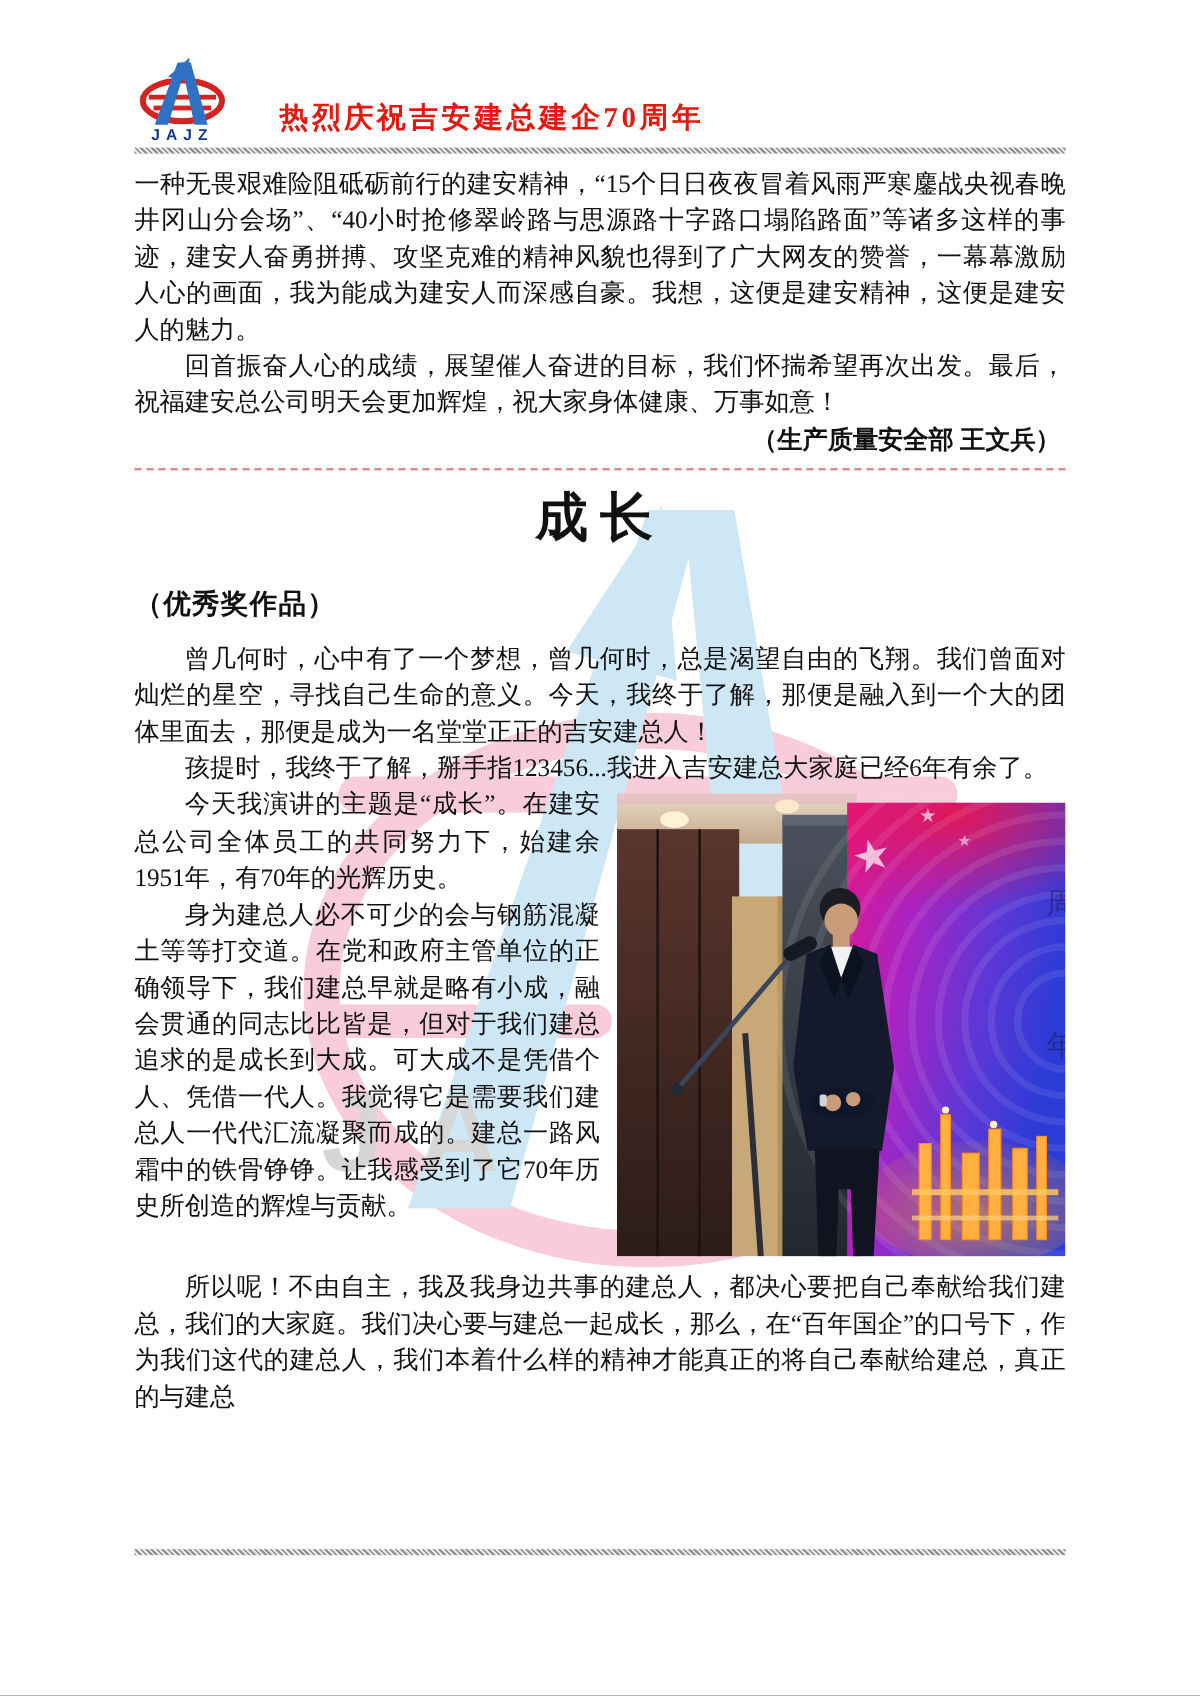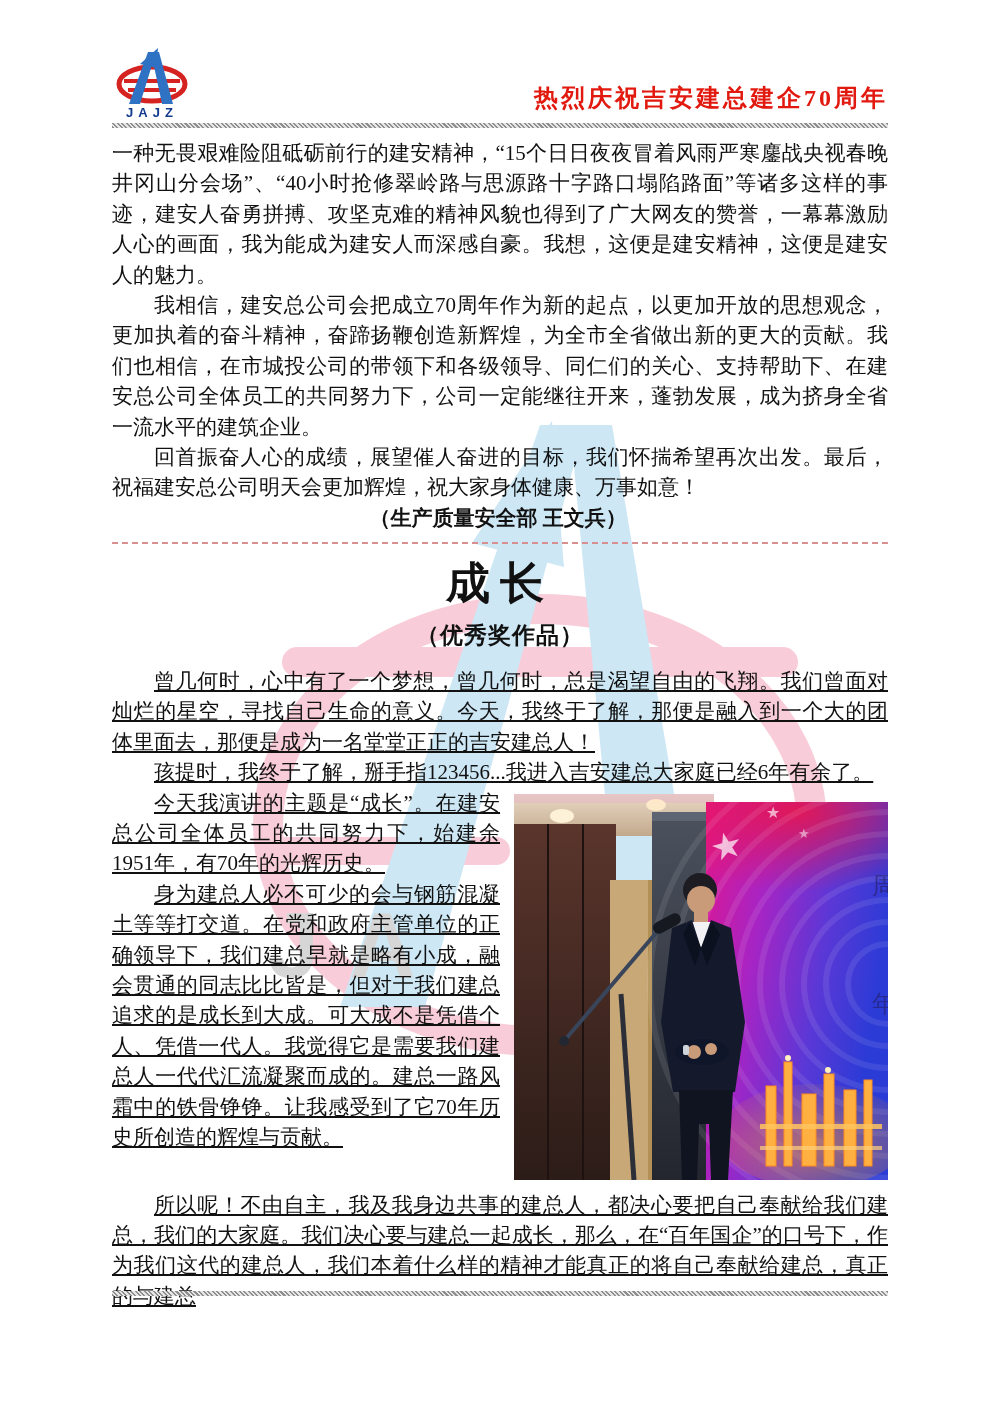--- a/index.html
+++ b/index.html
@@ -33,21 +33,21 @@
     color: #d6d6d6;
     pointer-events: none;
   }
   
   .content {
     position: relative;
     z-index: 1;
     padding: 46px 112px 0 112px;
   }
   
-  .header { display: flex; align-items: flex-end; height: 74px; justify-content: space-between; }
+  .header { display: flex; align-items: flex-end; height: 74px; }
   .logo-block { width: 80px; text-align: center; }
   .logo-mark { display: block; margin: 0 auto; }
   .logo-text {
     font-family: "Liberation Sans", sans-serif;
     font-weight: bold;
     font-size: 13px;
     letter-spacing: 5px;
     color: #123a8e;
     line-height: 14px;
   }
@@ -63,49 +63,48 @@
     height: 5px;
     margin-top: 3px;
     background: repeating-linear-gradient(45deg, #8f8f8f 0 1.5px, #e6e6e6 1.5px 3.2px);
   }
   
   .article { font-size: 21px; line-height: 30.4px; text-align: justify; }
   .article p { text-indent: 2em; }
   .article p.no-indent { text-indent: 0; }
   .article1 { margin-top: 10px; }
   .signature {
-    text-align: center;
+    text-align: right;
     font-weight: bold;
     font-size: 21px;
     line-height: 30px;
     padding-right: 4px;
   }
   .dashed-divider {
     margin-top: 9px;
     border-top: 2px dashed #d98f8f;
     height: 0;
   }
   
   .a2-title {
     margin-top: 14px;
     text-align: center;
     font-size: 44px;
     font-weight: bold;
     letter-spacing: 10px;
     line-height: 52px;
   }
   .a2-subtitle {
-    margin-top: 12px;
-    text-align: center;
+    margin-top: 32px;
     font-size: 23px;
     font-weight: bold;
     letter-spacing: 1px;
     line-height: 28px;
   }
-  .article2 { margin-top: 16px; text-decoration: underline; }
+  .article2 { margin-top: 16px; }
   .photo-figure {
     float: right;
     width: 374px;
     height: 386px;
     margin: 6px 0 10px 14px;
     overflow: hidden;
   }
   .clear { clear: both; }
   
   .footer {
@@ -149,21 +148,20 @@
           <polygon points="24,16 42,0 40,20" fill="#2f72c4"></polygon>
         </svg>
         <div class="logo-text">JAJZ</div>
       </div>
       <div class="header-title">热烈庆祝吉安建总建企70周年</div>
     </div>
     <div class="gray-rule"></div>
 
     <div class="article article1">
       <p class="no-indent">一种无畏艰难险阻砥砺前行的建安精神，“15个日日夜夜冒着风雨严寒鏖战央视春晚井冈山分会场”、“40小时抢修翠岭路与思源路十字路口塌陷路面”等诸多这样的事迹，建安人奋勇拼搏、攻坚克难的精神风貌也得到了广大网友的赞誉，一幕幕激励人心的画面，我为能成为建安人而深感自豪。我想，这便是建安精神，这便是建安人的魅力。</p>
-      <p>我相信，建安总公司会把成立70周年作为新的起点，以更加开放的思想观念，更加执着的奋斗精神，奋蹄扬鞭创造新辉煌，为全市全省做出新的更大的贡献。我们也相信，在市城投公司的带领下和各级领导、同仁们的关心、支持帮助下、在建安总公司全体员工的共同努力下，公司一定能继往开来，蓬勃发展，成为挤身全省一流水平的建筑企业。</p>
       <p>回首振奋人心的成绩，展望催人奋进的目标，我们怀揣希望再次出发。最后，祝福建安总公司明天会更加辉煌，祝大家身体健康、万事如意！</p>
       <div class="signature">（生产质量安全部  王文兵）</div>
     </div>
 
     <div class="dashed-divider"></div>
 
     <div class="a2-title">成长</div>
     <div class="a2-subtitle">（优秀奖作品）</div>
 
     <div class="article article2">

